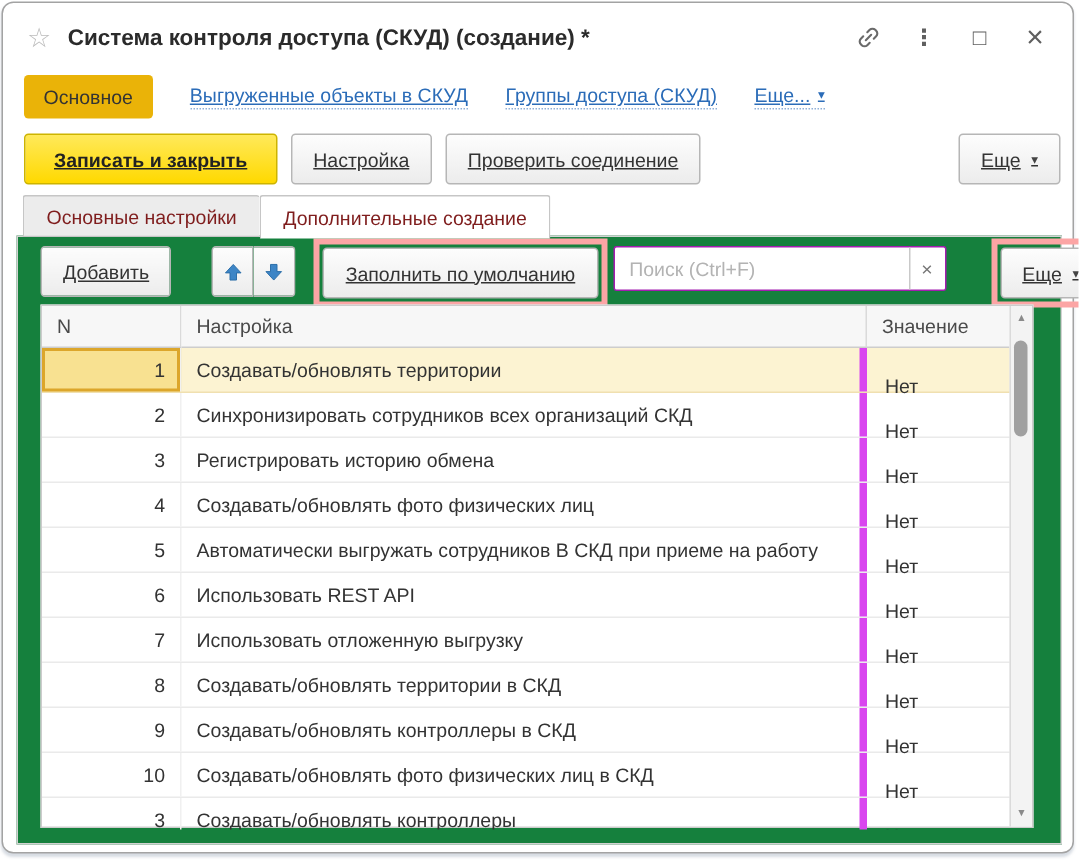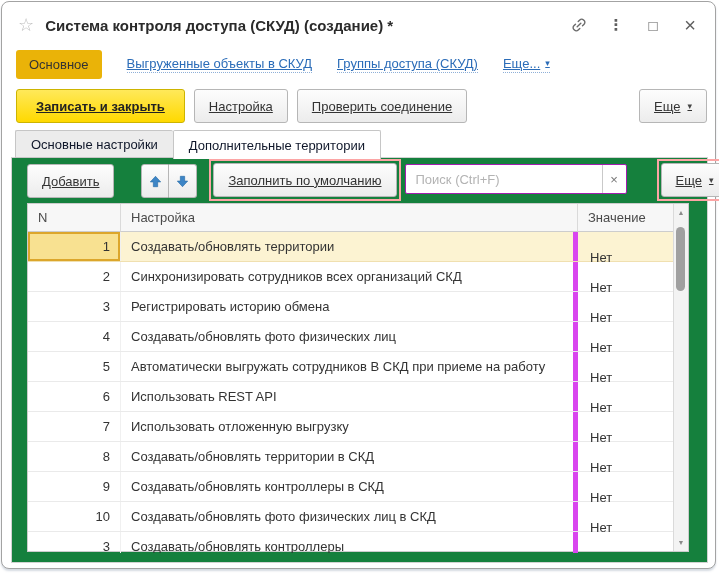--- a/index.html
+++ b/index.html
@@ -39,36 +39,36 @@
          background: linear-gradient(#fdfdfd, #ececec); font-size: 13px; color: #333;
          cursor: pointer; white-space: nowrap; text-decoration: underline; }
   .btn-primary { background: linear-gradient(#ffe95a, #ffd900); border-color: #cdb400;
                  font-weight: bold; color: #222; padding: 0 19px; }
   .caret { font-size: 9px; margin-left: 7px; color: #444; line-height: 1; }
   .push-right { margin-left: auto; }
 
   
   .subtabs { position: absolute; left: 13px; top: 128px; display: flex; z-index: 3; }
   .subtab { height: 28px; padding: 0 15px; display: flex; align-items: center; font-size: 13px;
-            color: #0f172a; border: 1px solid #c6c6c6; background: #ececec;
+            color: #7f1d1d; border: 1px solid #c6c6c6; background: #ececec;
             border-radius: 2px 2px 0 0; cursor: pointer; }
   .subtab.inactive { border-right: none; }
   .subtab.active { background: #fff; height: 29px; border-bottom: none; }
 
   
   .content-panel { position: absolute; left: 9px; top: 155px; width: 697px; height: 406px;
                    border: 1px solid #d2d2d2; background: #15803d; }
 
   
   .toolbar { display: flex; align-items: flex-start; padding: 6px 0 0 15px; height: 42px; }
   .arrow-group { display: flex; margin-left: 27px; }
   .btn-arrow { width: 28px; padding: 0; }
   .btn-arrow + .btn-arrow { border-left: none; border-radius: 0 3px 3px 0; }
   .btn-arrow:first-child { border-radius: 3px 0 0 3px; }
-  .hl { display: inline-flex; border: 2px solid #fca5a5; padding: 2px; margin-top: -5px; }
+  .hl { display: inline-flex; border: 4px solid #fca5a5; padding: 2px; margin-top: -5px; }
   .hl-fill { margin-left: 12px; }
   .hl-more { margin-left: auto; margin-right: -9px; }
   .search-box { flex: 1; height: 30px; margin-left: 4px; margin-right: 30px;
                 border: 1px solid #a21caf; border-radius: 2px; background: #fff;
                 display: flex; align-items: center; }
   .search-box input { border: none; outline: none; flex: 1; min-width: 0; font-size: 13px;
                       padding: 0 10px; color: #333; font-family: inherit; background: transparent; }
   .search-box input::placeholder { color: #b3b3b3; }
   .search-clear { width: 24px; height: 28px; border-left: 1px solid #c9c9c9; display: flex;
                   align-items: center; justify-content: center; font-size: 13px; color: #777;
@@ -140,21 +140,21 @@
     <button class="btn">Настройка</button>
     <button class="btn">Проверить соединение</button>
     <button class="btn push-right">
       <span>Еще</span>
       <span class="caret">▾</span>
     </button>
   </div>
 
   <div class="subtabs">
     <span class="subtab inactive">Основные настройки</span>
-    <span class="subtab active">Дополнительные территории</span>
+    <span class="subtab active">Дополнительные создание</span>
   </div>
 
   <div class="content-panel">
 
     <div class="toolbar">
       <button class="btn">Добавить</button>
       <span class="arrow-group">
         <button class="btn btn-arrow">
           <svg width="13" height="13" viewBox="0 0 12 12">
               <path d="M6 1.2 L10.8 6.4 H8 V10.8 H4 V6.4 H1.2 Z" fill="#3d85c6" stroke="#2a6da8" stroke-width="0.6"></path>

